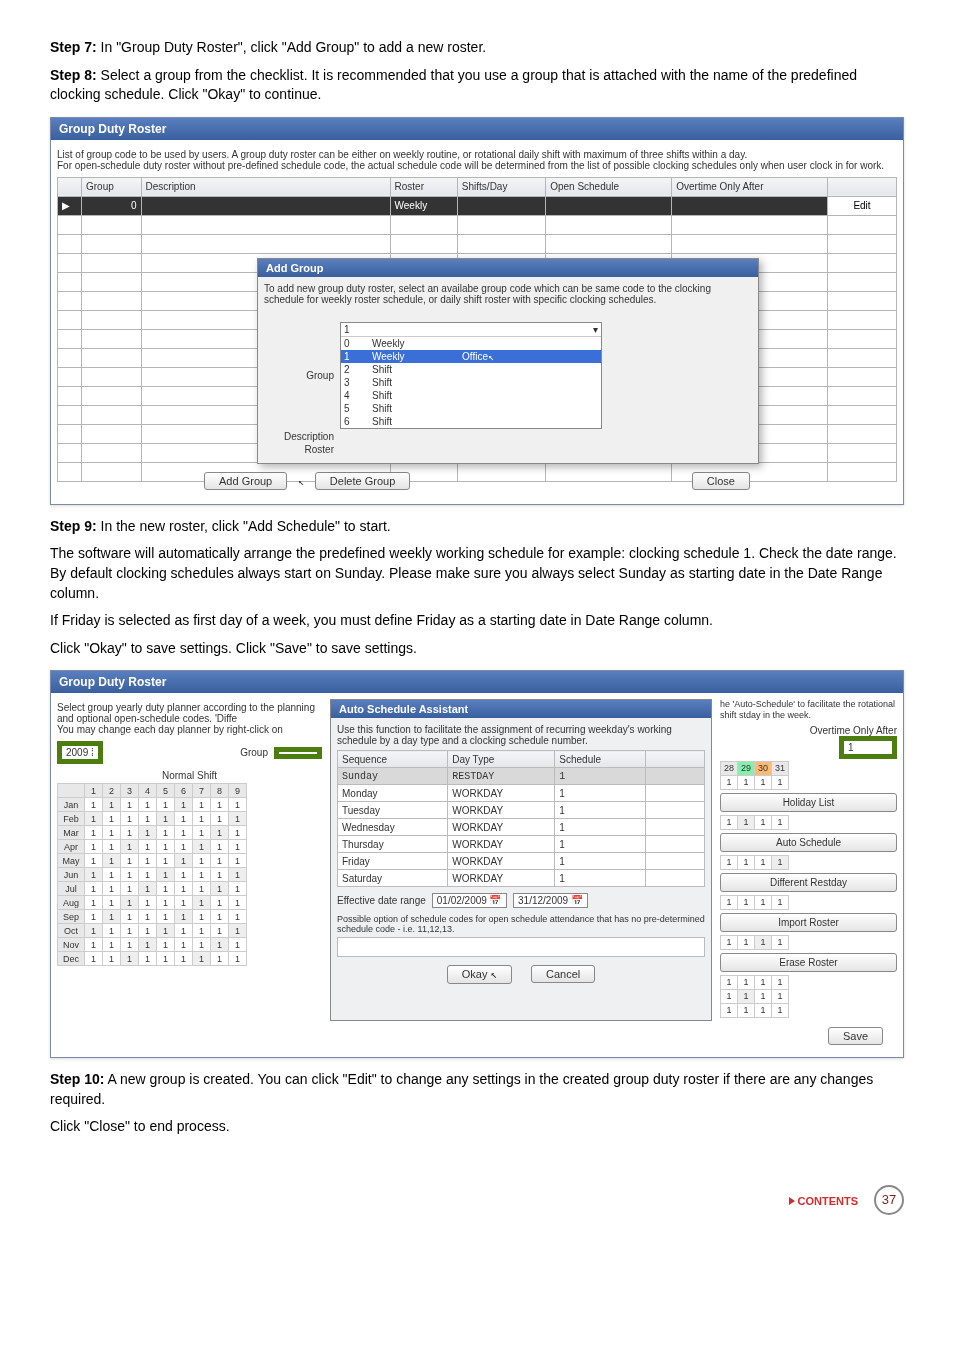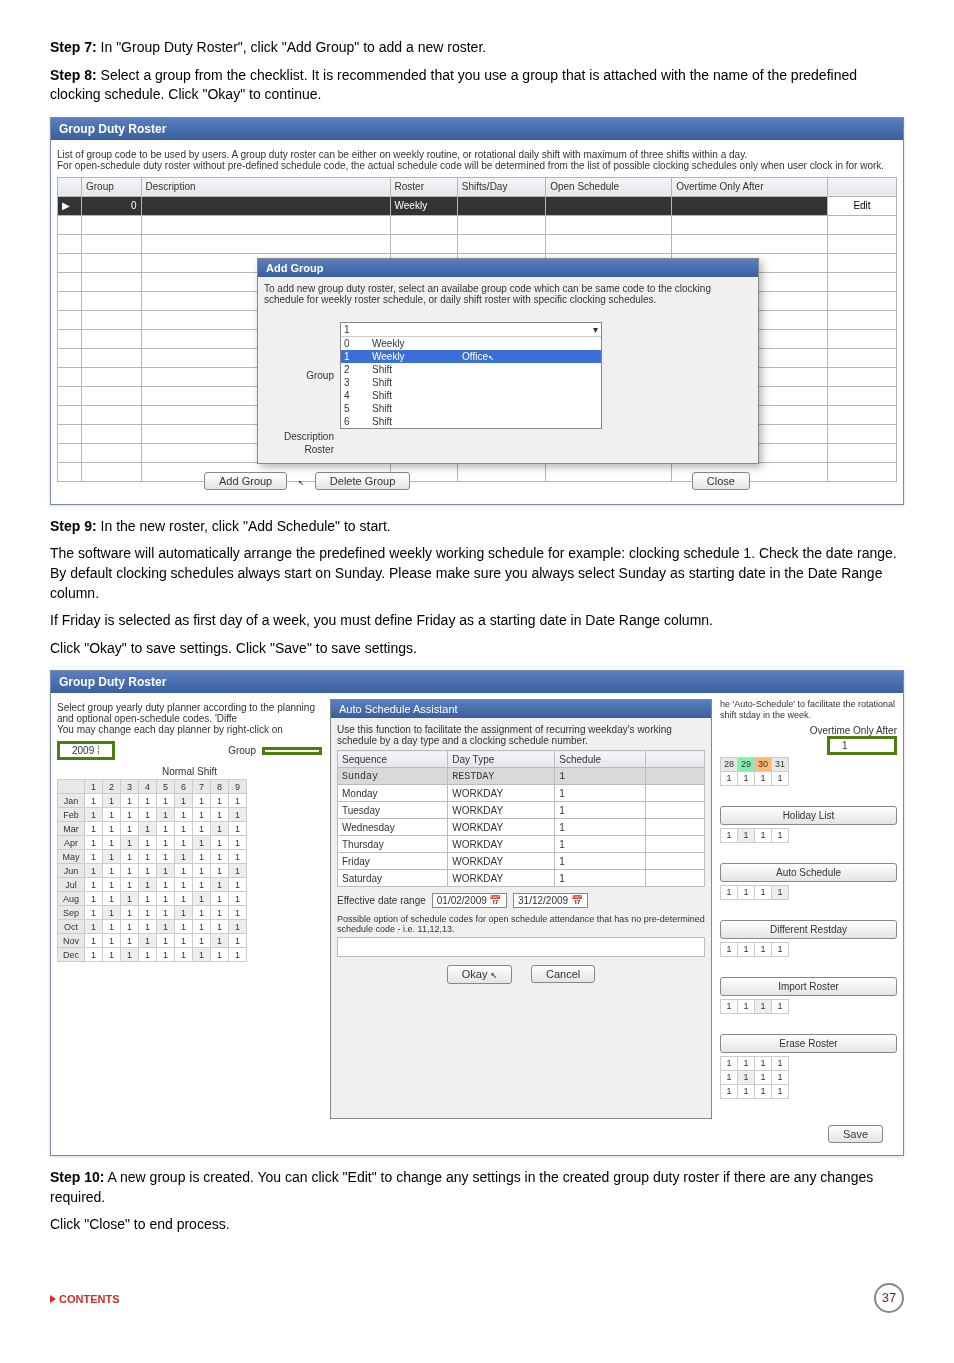--- a/index.html
+++ b/index.html
@@ -23,43 +23,43 @@
 .dropdown .sel{padding:1px 3px;background:#fff;display:flex;justify-content:space-between}
 .dropdown .opts{border-top:1px solid #ccc}
 .dropdown .opts div{display:flex;padding:1px 3px}
 .dropdown .opts .hl{background:#3a6fd8;color:#fff}
 .dropdown .col1{width:28px}
 .btnrow{text-align:center;padding:8px}
 .btn{display:inline-block;border:1px solid #888;background:linear-gradient(#fff,#e4e4e4);padding:2px 14px;font-size:11px;margin:0 8px;border-radius:3px}
 .ss2-flex{display:flex;gap:8px}
 .leftpane{width:265px}
 .year-group{display:flex;gap:6px;align-items:center;font-size:10px;margin:4px 0}
-.spin{border:3px solid #4d7c0f;padding:1px 12px;background:#fff}
+.spin{border:5px solid #4d7c0f;padding:1px 4px;background:#fff}
 .hdg{font-size:10px;text-align:center;padding:2px}
 .minical{font-size:9px;border-collapse:collapse}
 .minical td,.minical th{border:1px solid #ccc;width:17px;height:13px;text-align:center;padding:0}
 .minical th{background:#e8e8e8;font-weight:normal}
 .minical .mlabel{background:#e8e8e8;width:26px}
 .minical .g{background:#eeeeee}
 .centerpane{flex:1;border:1px solid #888;background:#eef0f2;position:relative}
-.centerpane .dlg-title2{background:linear-gradient(#5a7fbf,#3a5f9f);color:#fff;font-size:11px;font-weight:normal;padding:3px 8px}
+.centerpane .dlg-title2{background:linear-gradient(#5a7fbf,#3a5f9f);color:#fff;font-size:11px;font-weight:bold;padding:3px 8px}
 .cp-body{padding:6px;font-size:10px}
 .schtbl{width:100%;border-collapse:collapse;font-size:10px;background:#fff;margin-top:4px}
 .schtbl th,.schtbl td{border:1px solid #bbb;padding:1px 4px;height:14px}
 .schtbl th{background:linear-gradient(#f4f5f7,#e4e6ea);font-weight:normal;text-align:left}
 .eff-row{display:flex;align-items:center;gap:6px;margin:6px 0;font-size:10px}
 .dateinput{border:1px solid #888;background:#fff;padding:1px 4px}
 .rightpane{width:177px}
 .topnote{font-size:9px;line-height:1.2;margin-bottom:4px}
-.numtbl{border-collapse:collapse;font-size:9px;margin-bottom:20px}
+.numtbl{border-collapse:collapse;font-size:9px;margin-bottom:3px}
 .numtbl td{border:1px solid #ccc;width:16px;height:13px;text-align:center;padding:0}
 .numtbl .g{background:#eeeeee}
 .side-btn{border:1px solid #888;background:linear-gradient(#fff,#e4e4e4);padding:3px 6px;font-size:10px;text-align:center;margin:3px 0;border-radius:3px}
 .save-row{text-align:right;padding:6px}
-.footer{display:flex;justify-content:space-between;align-items:center;padding:10px 50px 20px;gap:9px}
+.footer{display:flex;justify-content:flex-end;align-items:center;padding:10px 50px 20px;gap:16px}
 .contents-link{color:#d42c2c;font-size:11px;font-weight:bold}
 .tri{display:inline-block;width:0;height:0;border-top:4px solid transparent;border-bottom:4px solid transparent;border-left:6px solid #d42c2c;margin-right:3px;vertical-align:middle}
 .pagenum{border:2px solid #888;border-radius:50%;width:26px;height:26px;display:flex;align-items:center;justify-content:center;font-size:13px;color:#7f1d1d}
 .cursor{font-family:monospace}
 </style>
 </head>
 <body>
 
 <div class="page">
 

